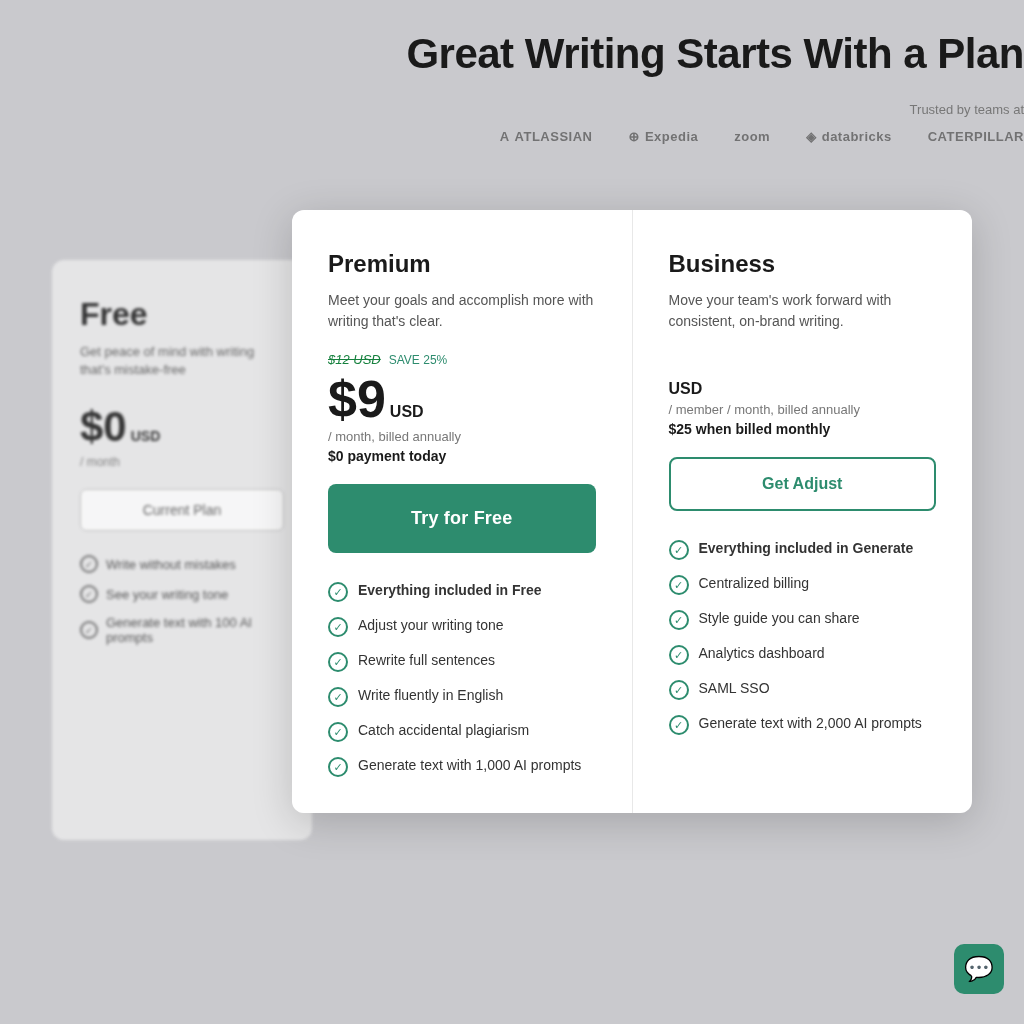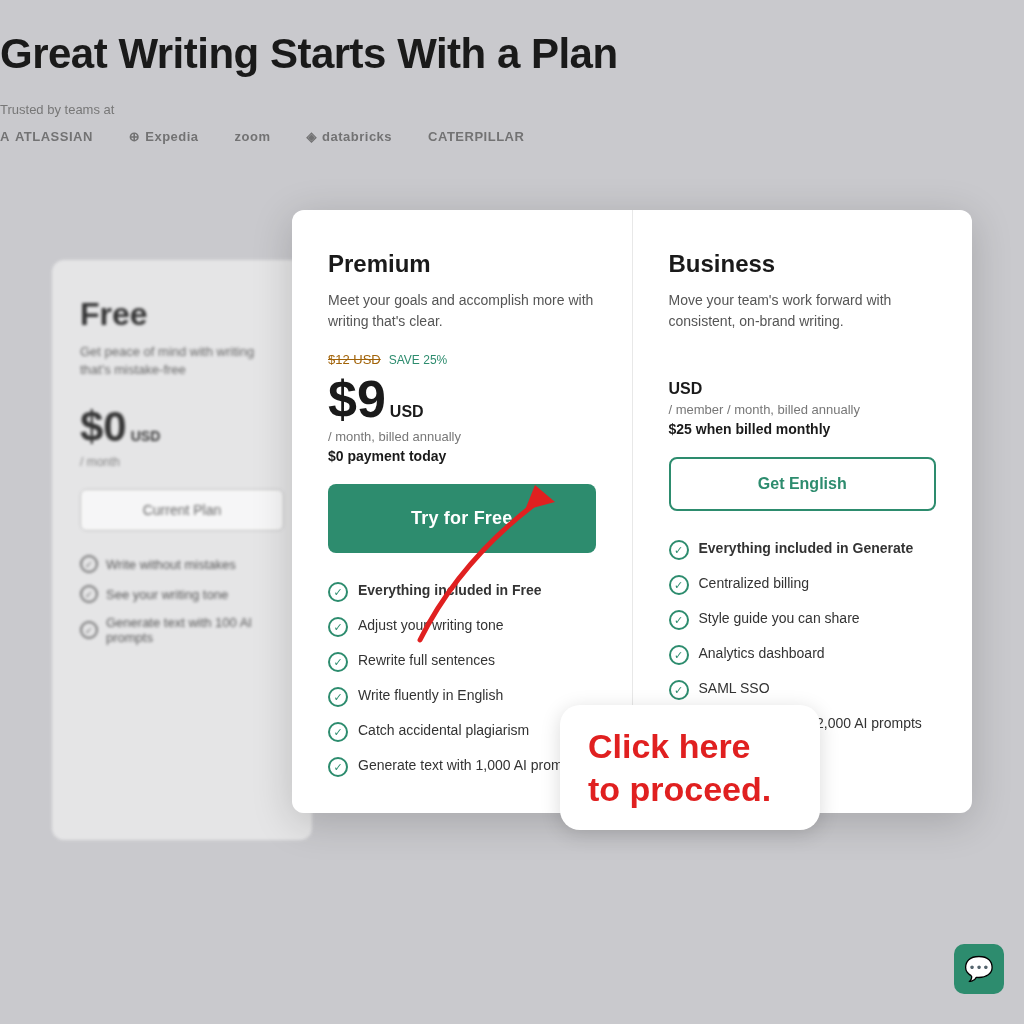--- a/index.html
+++ b/index.html
@@ -12,21 +12,21 @@
       overflow: hidden;
     }
 
     .page-bg {
       width: 1024px;
       height: 1024px;
       background: #c9c9cd;
       position: relative;
       display: flex;
       flex-direction: column;
-      align-items: flex-start;
+      align-items: flex-end;
       padding-top: 30px;
     }
 
     .page-title {
       font-size: 42px;
       font-weight: 700;
       color: #1a1a1a;
       text-align: center;
       margin-bottom: 24px;
       letter-spacing: -0.5px;
@@ -203,22 +203,23 @@
 
     .original-price-row {
       display: flex;
       align-items: center;
       gap: 8px;
       margin-bottom: 6px;
     }
 
     .original-price {
       font-size: 13px;
-      color: #a16207;
+      color: #15803d;
       text-decoration: line-through;
+      font-style: italic;
     }
 
     .save-badge {
       font-size: 12px;
       color: #2d8c6e;
       font-weight: 400;
     }
 
     .price-row {
       display: flex;
@@ -476,21 +477,21 @@
 
       <div class="business-card">
         <div class="plan-name">Business</div>
         <div class="plan-desc">Move your team's work forward with consistent, on-brand writing.</div>
         <div style="height: 28px;"></div>
         <div class="price-row">
           <span class="price-usd">USD</span>
         </div>
         <div class="price-period">/ member / month, billed annually</div>
         <div class="payment-today">$25 when billed monthly</div>
-        <button class="get-started-btn">Get English</button>
+        <button class="get-started-btn">Get Adjust</button>
         <ul class="plan-features">
           <li class="plan-feature-item">
             <span class="plan-check">✓</span>
             <span class="feature-bold">Everything included in Generate</span>
           </li>
           <li class="plan-feature-item">
             <span class="plan-check">✓</span>
             <span>Centralized billing</span>
           </li>
           <li class="plan-feature-item">
@@ -508,30 +509,18 @@
           <li class="plan-feature-item">
             <span class="plan-check">✓</span>
             <span>Generate text with 2,000 AI prompts</span>
           </li>
         </ul>
       </div>
 
     </div>
   </div>
 
-  <div class="annotation-overlay">
-
-    <svg class="arrow-svg" viewBox="0 0 480 240" xmlns="http://www.w3.org/2000/svg">
-      <path d="M 80 200 Q 120 120 200 60" stroke="#e02020" stroke-width="5" fill="none" stroke-linecap="round"></path>
-
-      <polygon points="195,45 185,70 215,62" fill="#e02020"></polygon>
-    </svg>
-
-    <div class="click-here-box">
-      <span class="click-here-text">Click here to proceed.</span>
-    </div>
-  </div>
 
   <div class="chat-button">
     <span class="chat-icon">💬</span>
   </div>
 
 </div>
 
 </body></html>

